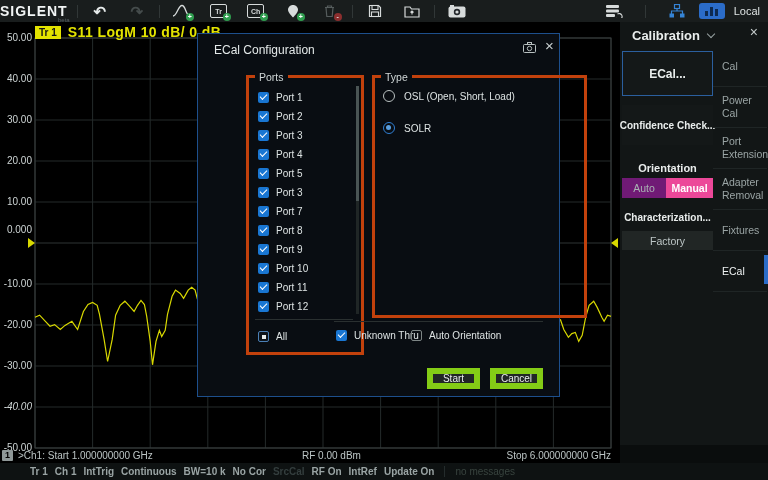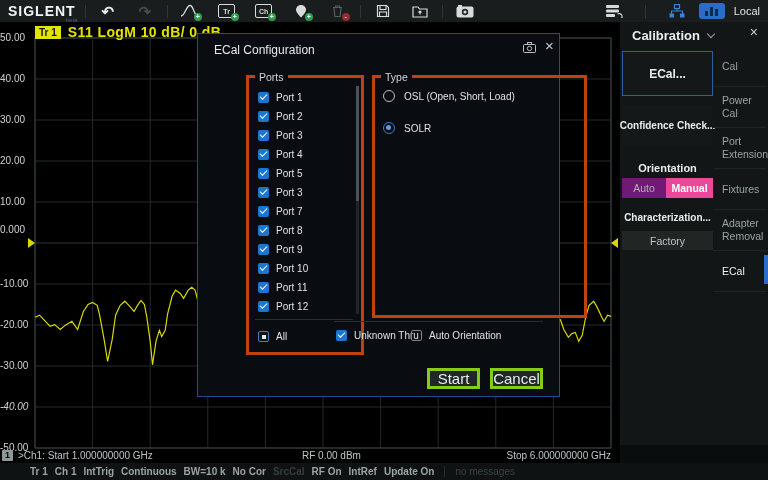--- a/index.html
+++ b/index.html
@@ -1,21 +1,21 @@
 <!DOCTYPE html>
 <html><head>
 <meta charset="utf-8">
 <style>
   html,body{margin:0;padding:0;background:#000;}
   #app{position:relative;width:768px;height:480px;background:#0a0d0d;overflow:hidden;
        font-family:"Liberation Sans",sans-serif;-webkit-font-smoothing:antialiased;}
   
   .toolbar{position:absolute;left:0;top:0;width:768px;height:22px;background:#191d1d;
            display:flex;align-items:center;}
-  .brand{margin-left:8px;position:relative;color:#f2f5f5;font-weight:bold;font-size:14px;letter-spacing:1px;line-height:1;}
+  .brand{position:relative;color:#f2f5f5;font-weight:bold;font-size:14px;letter-spacing:1px;line-height:1;}
   .brand .beta{position:absolute;right:-2px;bottom:-5px;font-size:6px;color:#566064;letter-spacing:0;font-weight:normal;}
   .tsep{width:1px;height:13px;background:#313737;margin:0 9px;flex:none;}
   .ticon{width:26px;height:18px;display:flex;align-items:center;justify-content:center;position:relative;flex:none;}
   .tgroup{display:flex;align-items:center;gap:11px;}
   .uglyph{font-size:15px;line-height:1;color:#e6eaea;font-weight:bold;}
   .uglyph.dim{color:#454c4c;}
   .mini-box{width:15px;height:12px;border:1.2px solid #d7dbdb;border-radius:2px;color:#d7dbdb;
             font-size:7px;font-weight:bold;display:flex;align-items:center;justify-content:center;line-height:1;}
   .plus-badge{position:absolute;right:1px;bottom:-1px;width:8px;height:8px;border-radius:50%;background:#2f9e4f;
               color:#fff;font-size:7px;line-height:8px;text-align:center;font-weight:bold;}
@@ -25,21 +25,21 @@
   .chart-btn{width:26px;height:16px;border-radius:3px;background:#2b6cc8;display:flex;align-items:flex-end;
              justify-content:center;gap:2px;padding-bottom:3px;box-sizing:border-box;}
   .chart-btn i{display:block;width:3px;background:#0d2a50;}
   .local-label{color:#dde2e2;font-size:11px;}
   
   .graph{position:absolute;left:0;top:22px;width:620px;height:441px;background:#000;}
   .trace-row{position:absolute;left:35px;top:2px;display:flex;align-items:center;gap:7px;}
   .tr-badge{background:#e3e300;color:#151515;font-size:10px;font-weight:bold;padding:1px 4px;line-height:1.1;}
   .tr-settings{color:#e3e300;font-size:14px;font-weight:bold;letter-spacing:0.4px;}
   #plot{position:absolute;left:0;top:0;}
-  .ylab{position:absolute;left:0;width:32px;font-size:10px;color:#cdd4d4;line-height:11px;}
+  .ylab{position:absolute;left:0;width:32px;text-align:right;font-size:10px;color:#cdd4d4;line-height:11px;}
   .g-footer{position:absolute;left:0;top:426px;width:620px;height:15px;font-size:10px;color:#bcc5c5;}
   .ch-badge{position:absolute;left:2px;top:2px;width:11px;height:11px;background:#8f9898;color:#000;
             font-size:9px;font-weight:bold;text-align:center;line-height:11px;border-radius:1px;}
   .f-start{position:absolute;left:18px;top:2px;}
   .f-rf{position:absolute;left:302px;top:2px;}
   .f-stop{position:absolute;right:9px;top:2px;}
   
   .sidebar{position:absolute;left:620px;top:22px;width:148px;height:423px;background:#121616;}
   .side-title{position:absolute;left:12px;top:6px;font-size:13px;font-weight:bold;color:#e9edec;display:flex;align-items:center;}
   .chev{width:5px;height:5px;border-right:1.5px solid #98a2a2;border-bottom:1.5px solid #98a2a2;
@@ -92,22 +92,22 @@
   .p-sep{position:absolute;left:6px;top:241px;width:98px;height:1px;background:#2a3030;}
   .all-row{position:absolute;left:9px;top:249px;height:19px;display:flex;align-items:center;gap:7px;}
   .scroll-track{position:absolute;right:2px;top:8px;width:3px;height:228px;background:#202626;}
   .scroll-thumb{position:absolute;right:2px;top:8px;width:3px;height:115px;background:#4a5454;}
   .radio-row{position:absolute;left:8px;display:flex;align-items:center;gap:9px;}
   .radio{position:relative;width:12px;height:12px;border-radius:50%;border:1.5px solid #b9c1c1;box-sizing:border-box;flex:none;}
   .radio.on{border-color:#2f7fd4;}
   .radio.on::after{content:"";position:absolute;left:2px;top:2px;width:5px;height:5px;border-radius:50%;background:#5aa0e0;}
   .d-sep{position:absolute;left:136px;top:287px;width:209px;height:1px;background:#2a3030;}
   .thru-row{position:absolute;top:294px;height:14px;display:flex;align-items:center;gap:7px;}
-  .dlg-btn{position:absolute;top:334px;width:53px;height:21px;background:#212626;border:3px solid #84cc16;
-           color:#e8ecec;font-size:15px;display:flex;align-items:center;justify-content:center;box-sizing:border-box;}
+  .dlg-btn{position:absolute;top:334px;width:53px;height:21px;background:#212626;border:6px solid #84cc16;
+           color:#e8ecec;font-size:10px;display:flex;align-items:center;justify-content:center;box-sizing:border-box;}
   svg{display:block;}
 </style>
 </head>
 <body>
 
 <div id="app">
 
   <div class="toolbar">
     <div class="brand">
       <span>SIGLENT</span>
@@ -271,22 +271,22 @@
     <div class="orient-label">Orientation</div>
     <div class="tog-auto">Auto</div>
     <div class="tog-manual">Manual</div>
     <div class="char-btn">Characterization...</div>
     <div class="factory-btn">Factory</div>
 
     <div class="side-menu" id="side-menu">
         <div class="menu-row">Cal</div>
         <div class="menu-row">Power Cal</div>
         <div class="menu-row">Port Extension</div>
+        <div class="menu-row">Adapter Removal</div>
         <div class="menu-row">Fixtures</div>
-        <div class="menu-row">Adapter Removal</div>
         <div class="menu-row active">ECal</div>
       </div>
     <div class="menu-indicator"></div>
   </div>
 
   <div class="statusbar">
     <span id="status-items" style="display:flex;gap:7px;align-items:center;">
         <span class="st-item">Tr 1</span>
         <span class="st-item">Ch 1</span>
         <span class="st-item">IntTrig</span>

